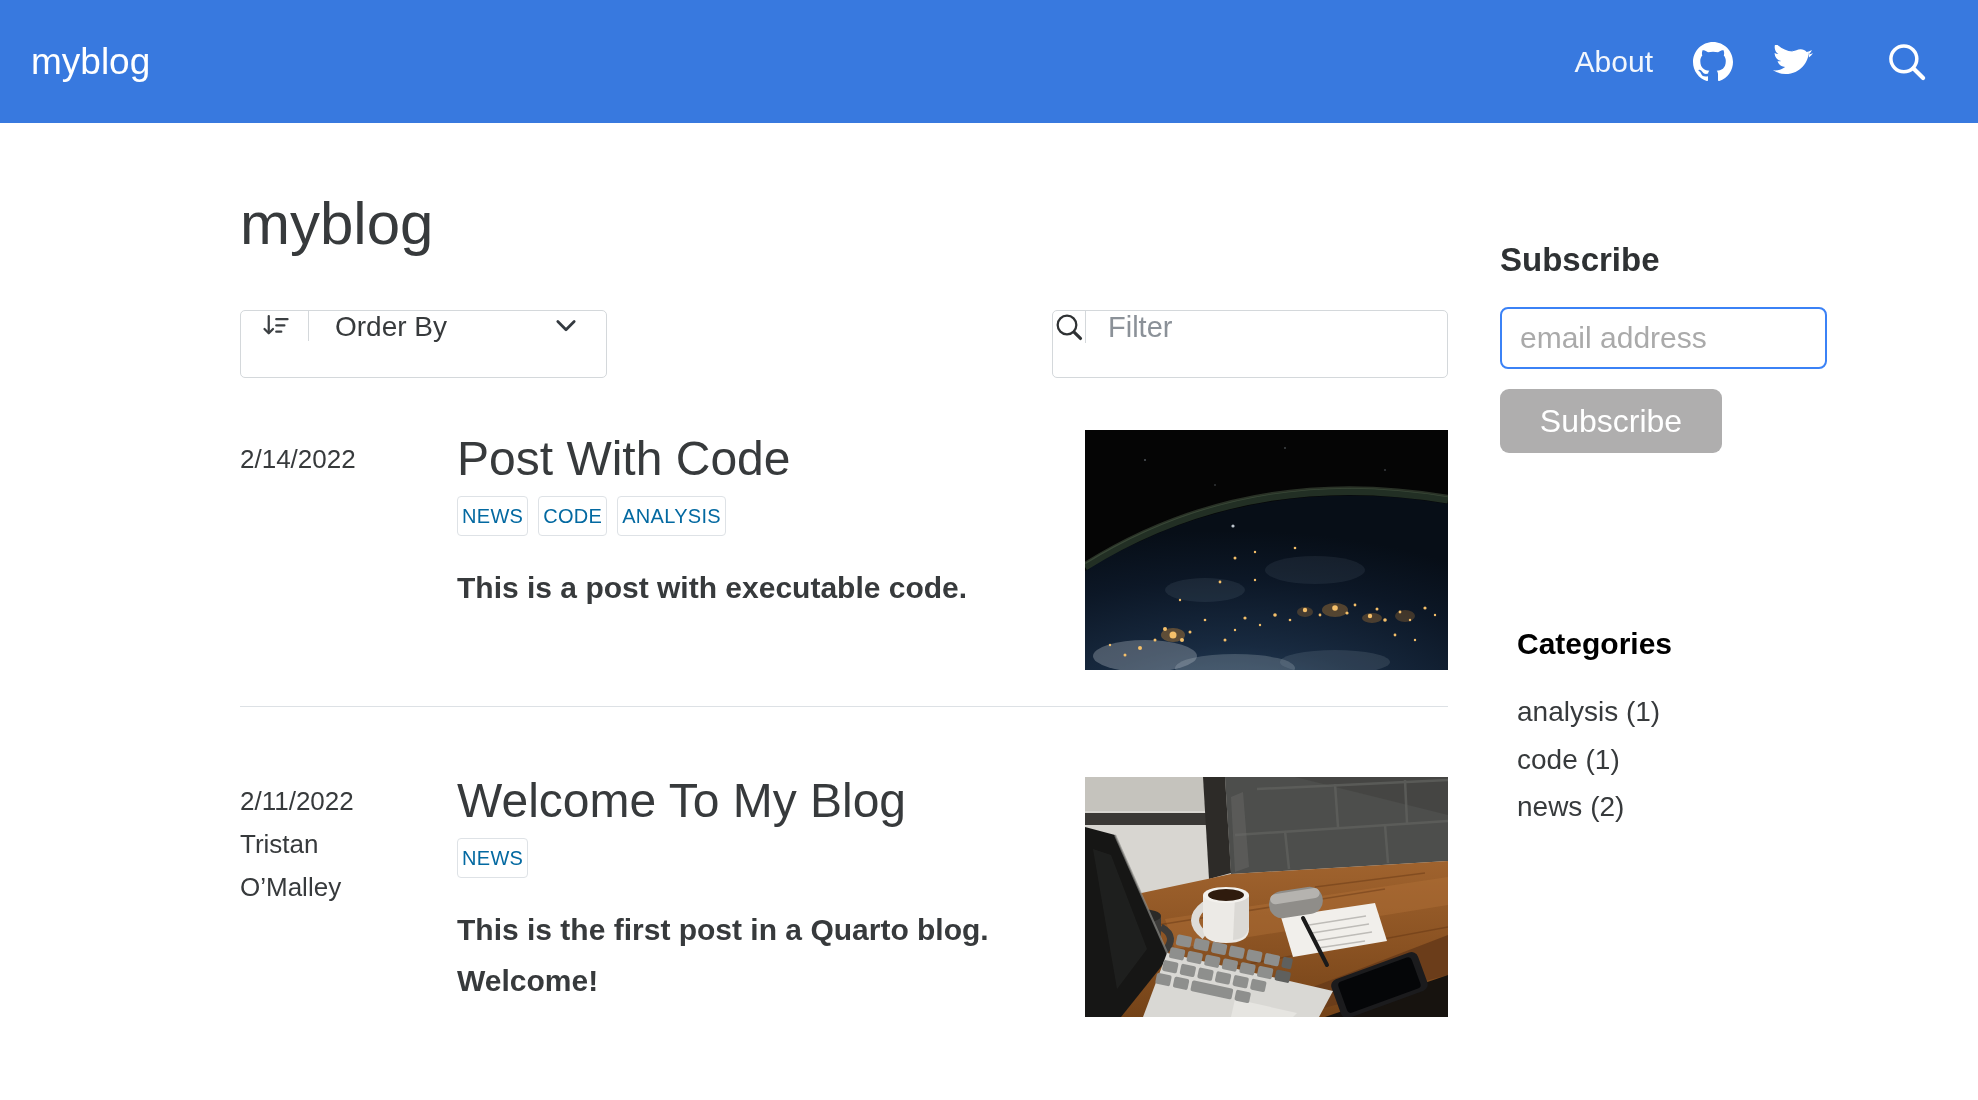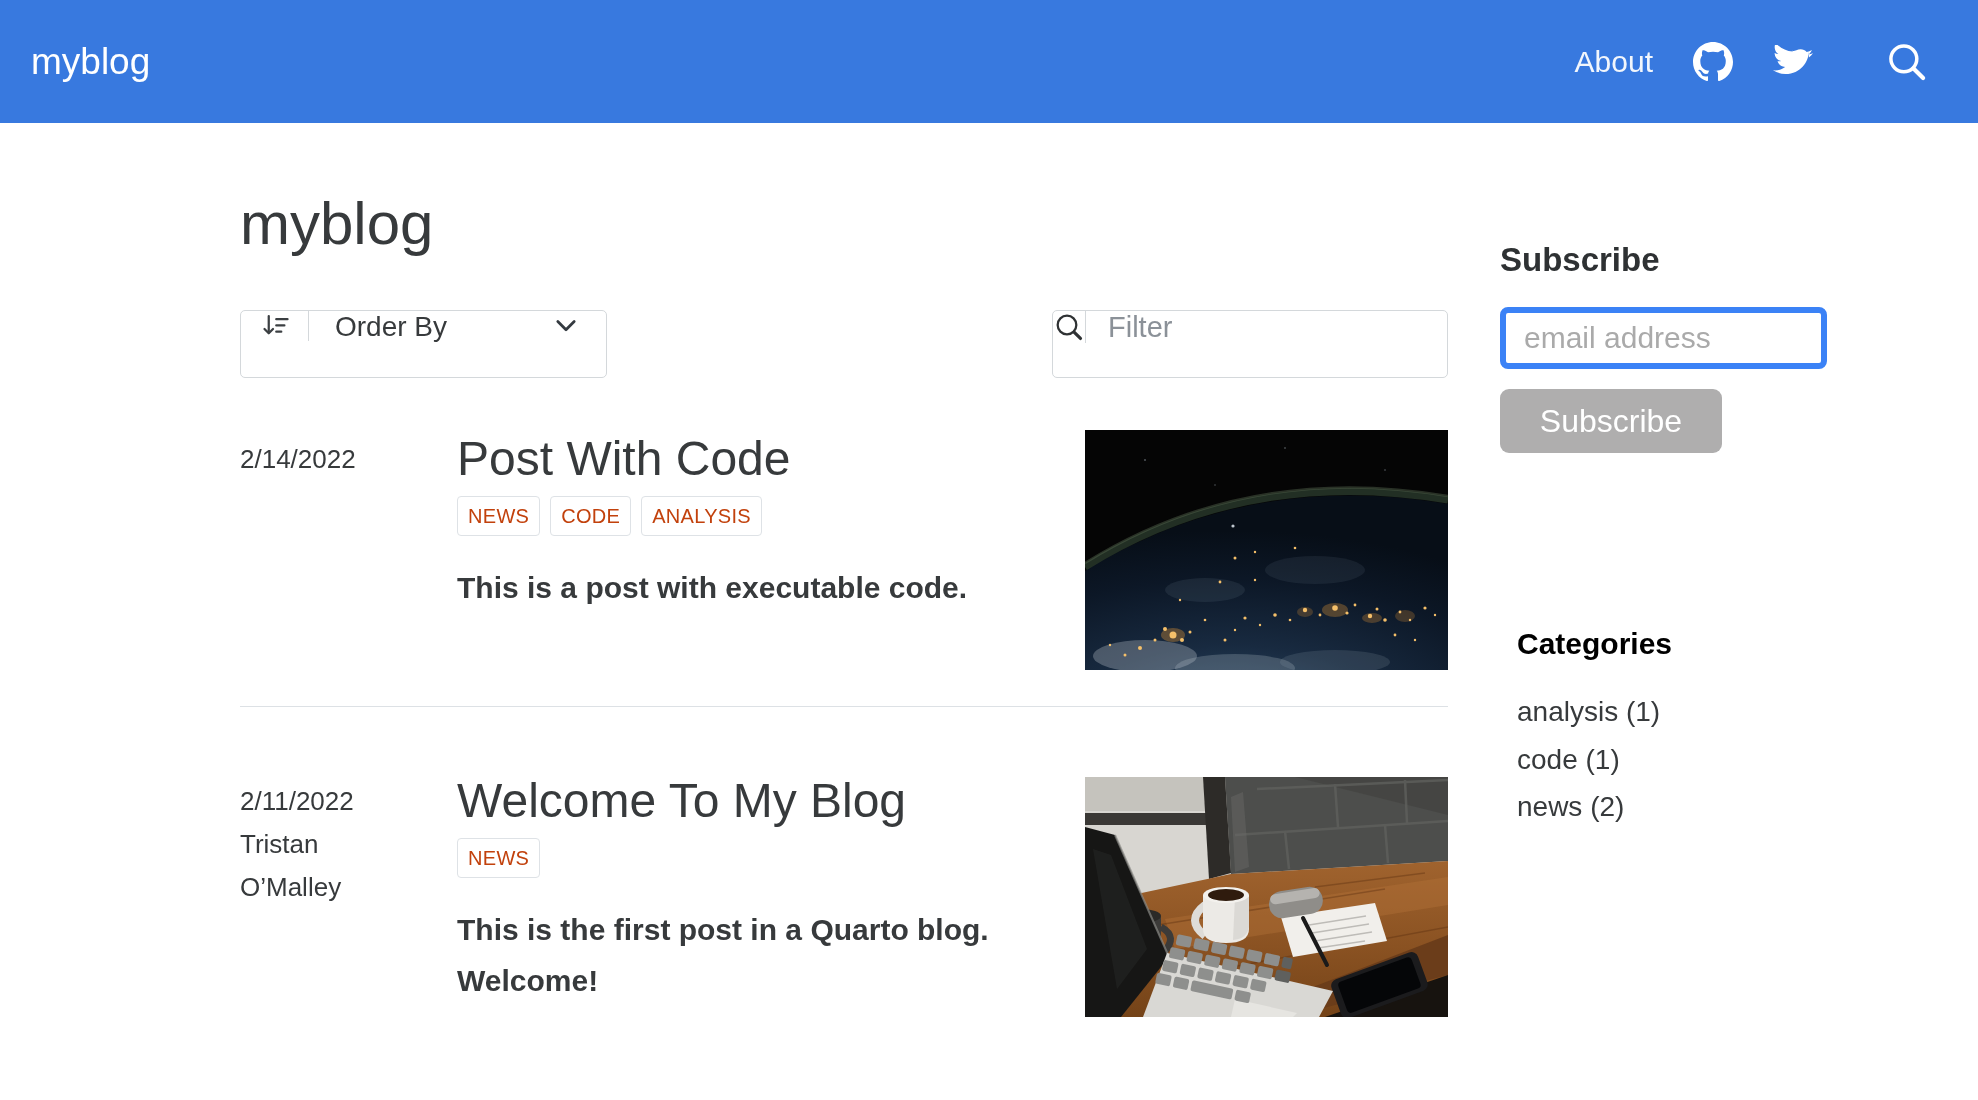--- a/index.html
+++ b/index.html
@@ -38,32 +38,32 @@
   .filter input::placeholder{color:#8b9198;}
   
   .post{display:grid;grid-template-columns:217px 628px 363px;}
   .post-1{margin-top:52px;}
   .post-divider{border:0;border-top:1px solid #dde1e5;margin:36px 0 0 0;}
   .post-2{margin-top:65px;}
   .post-meta{padding:8px 60px 0 0;font-size:26px;line-height:43px;color:#373a3c;}
   .post-title{font-size:48px;line-height:58px;font-weight:400;color:#373a3c;margin:0;cursor:pointer;}
   .pills{display:flex;gap:10px;margin-top:8px;}
   .pill{
-    font-size:20px;letter-spacing:.3px;color:#c2410c;border:1px solid #dee2e6;
-    border-radius:4px;padding:5px 10px;line-height:28px;cursor:pointer;background:#fff;
+    font-size:20px;letter-spacing:.3px;color:#0369a1;border:1px solid #dee2e6;
+    border-radius:4px;padding:5px 4px;line-height:28px;cursor:pointer;background:#fff;
   }
   .post-desc{margin-top:26px;font-size:30px;line-height:51px;color:#373a3c;max-width:575px;font-weight:bold;}
   .post-image{width:363px;height:240px;display:block;cursor:pointer;}
   .post-2 .post-image{margin-top:5px;}
   
   .sidebar{position:absolute;left:1500px;top:201px;width:340px;margin-top:40px;}
   .side-h{font-size:33px;line-height:38px;font-weight:700;color:#2e3133;margin:0;}
   .email-input{
     display:block;margin-top:28px;width:327px;height:62px;box-sizing:border-box;
-    border:6px solid #3b82f6;border-radius:8px;font-size:30px;padding:0 18px;
+    border:2px solid #3b82f6;border-radius:8px;font-size:30px;padding:0 18px;
     font-family:"Liberation Sans",sans-serif;color:#555;outline:none;
   }
   .email-input::placeholder{color:#aaaaaa;}
   .subscribe-btn{
     margin-top:20px;width:222px;height:64px;background:#afaeae;color:#ffffff;
     font-size:32px;border:0;border-radius:9px;font-family:"Liberation Sans",sans-serif;cursor:pointer;
   }
   .categories{margin-top:173px;padding-left:17px;}
   .cat-h{font-size:30px;line-height:36px;font-weight:700;color:#000000;margin:0;}
   .cat-list{margin-top:26px;}

